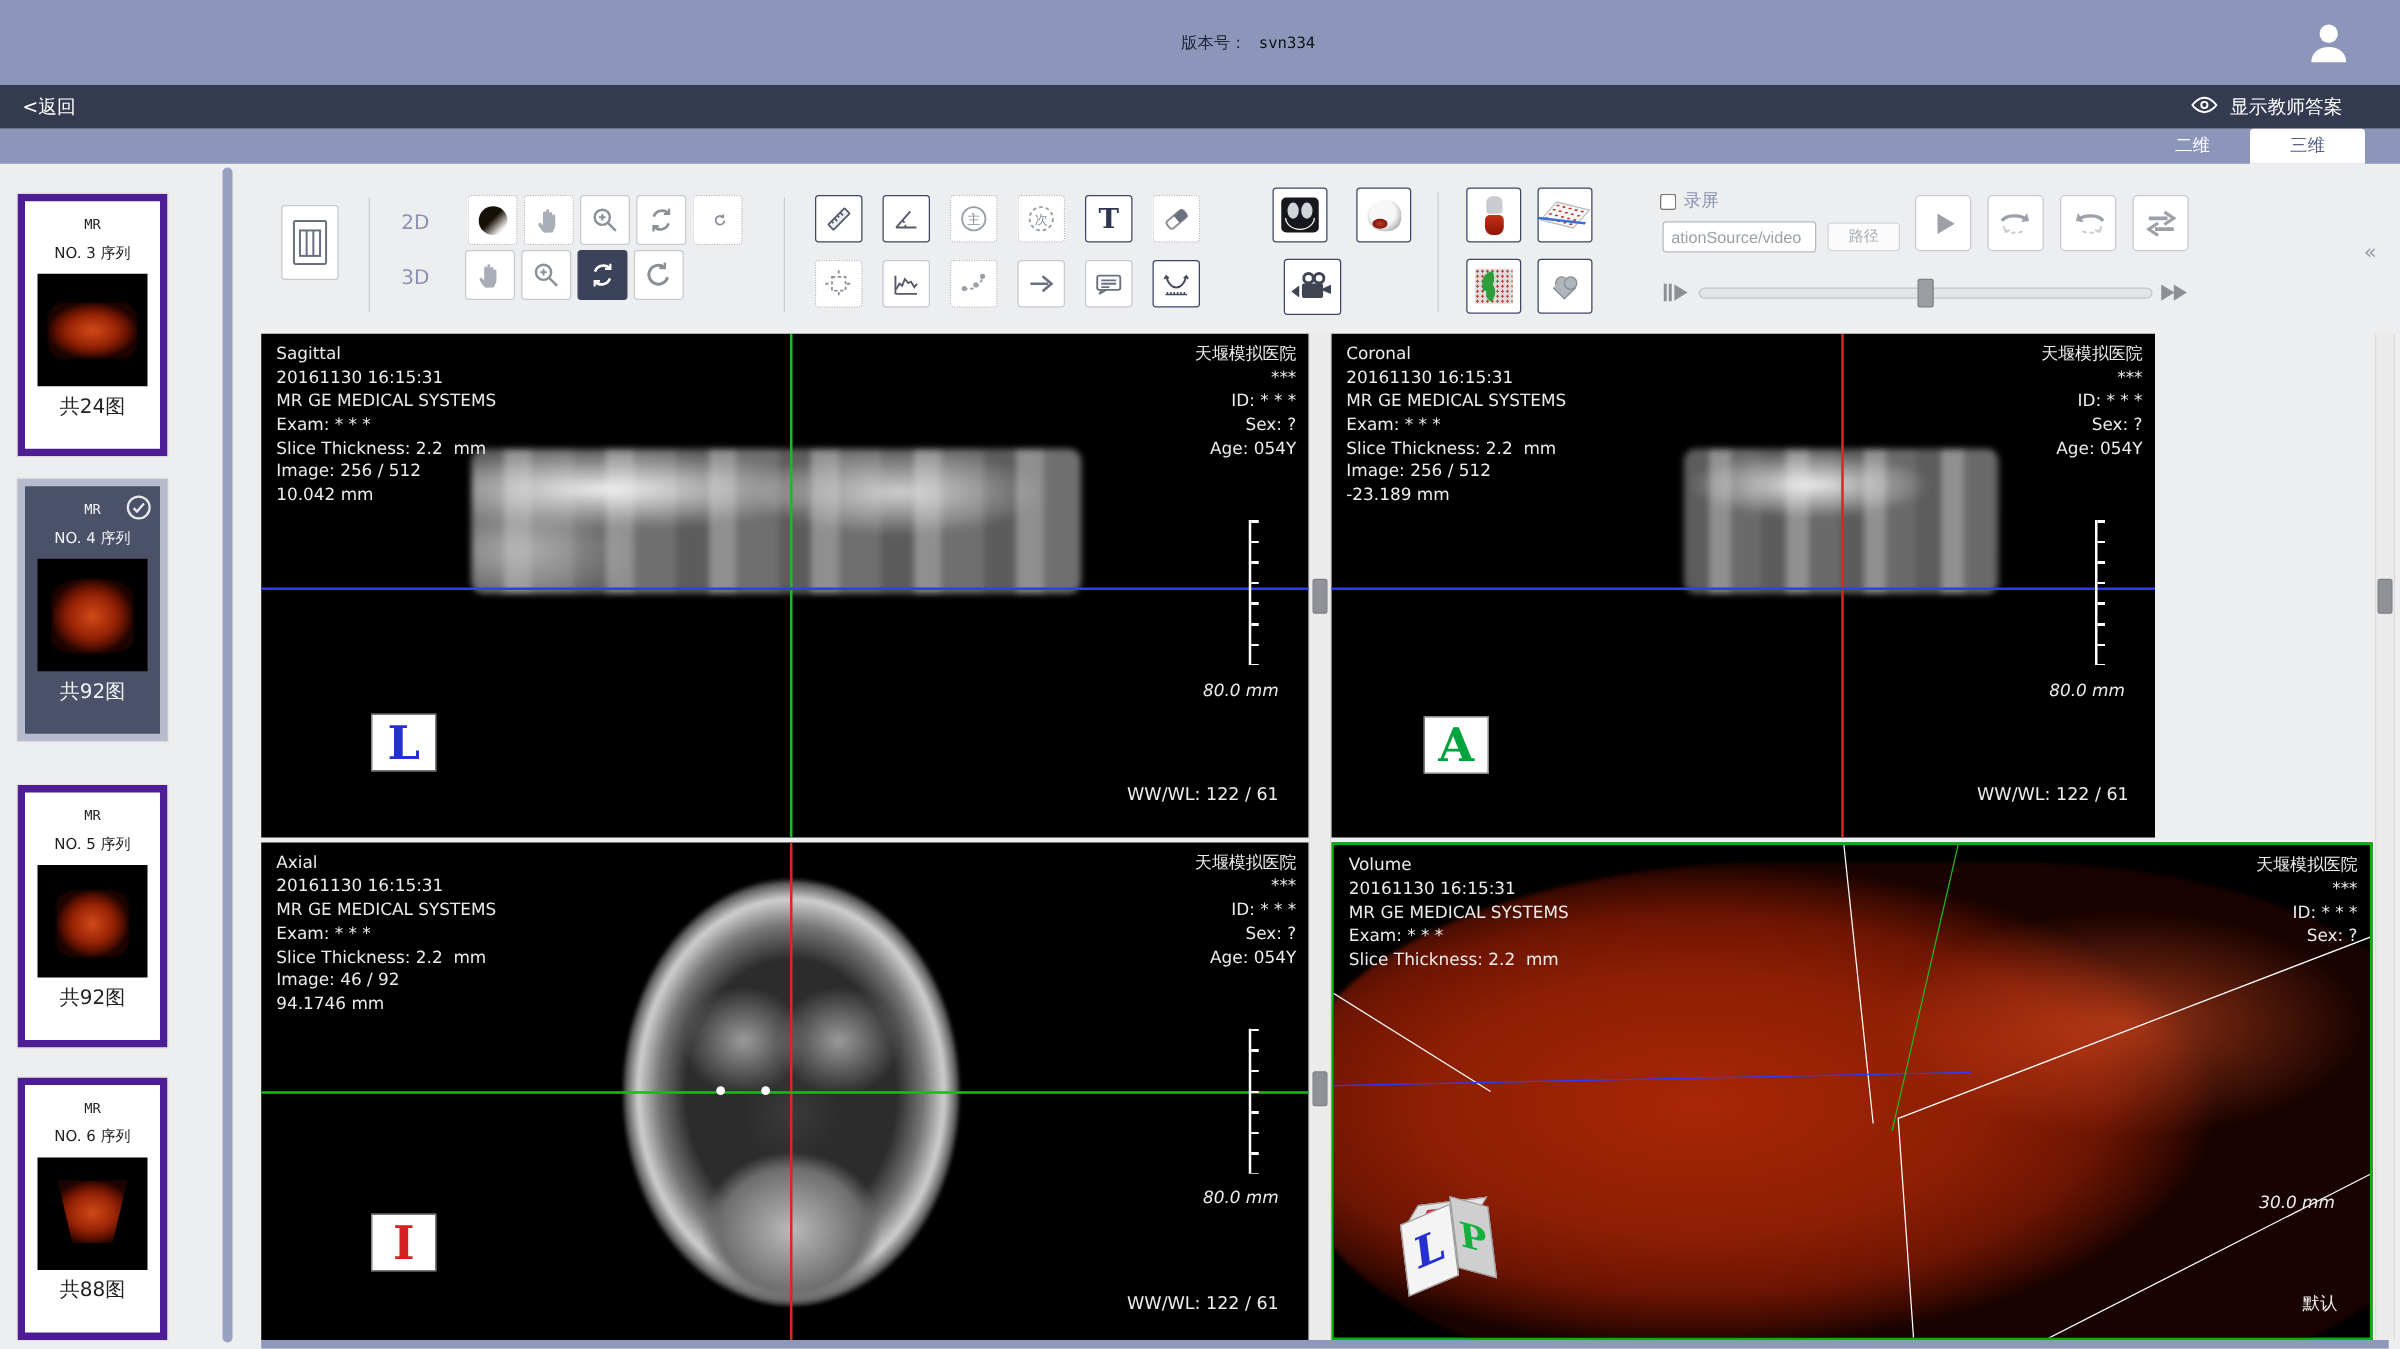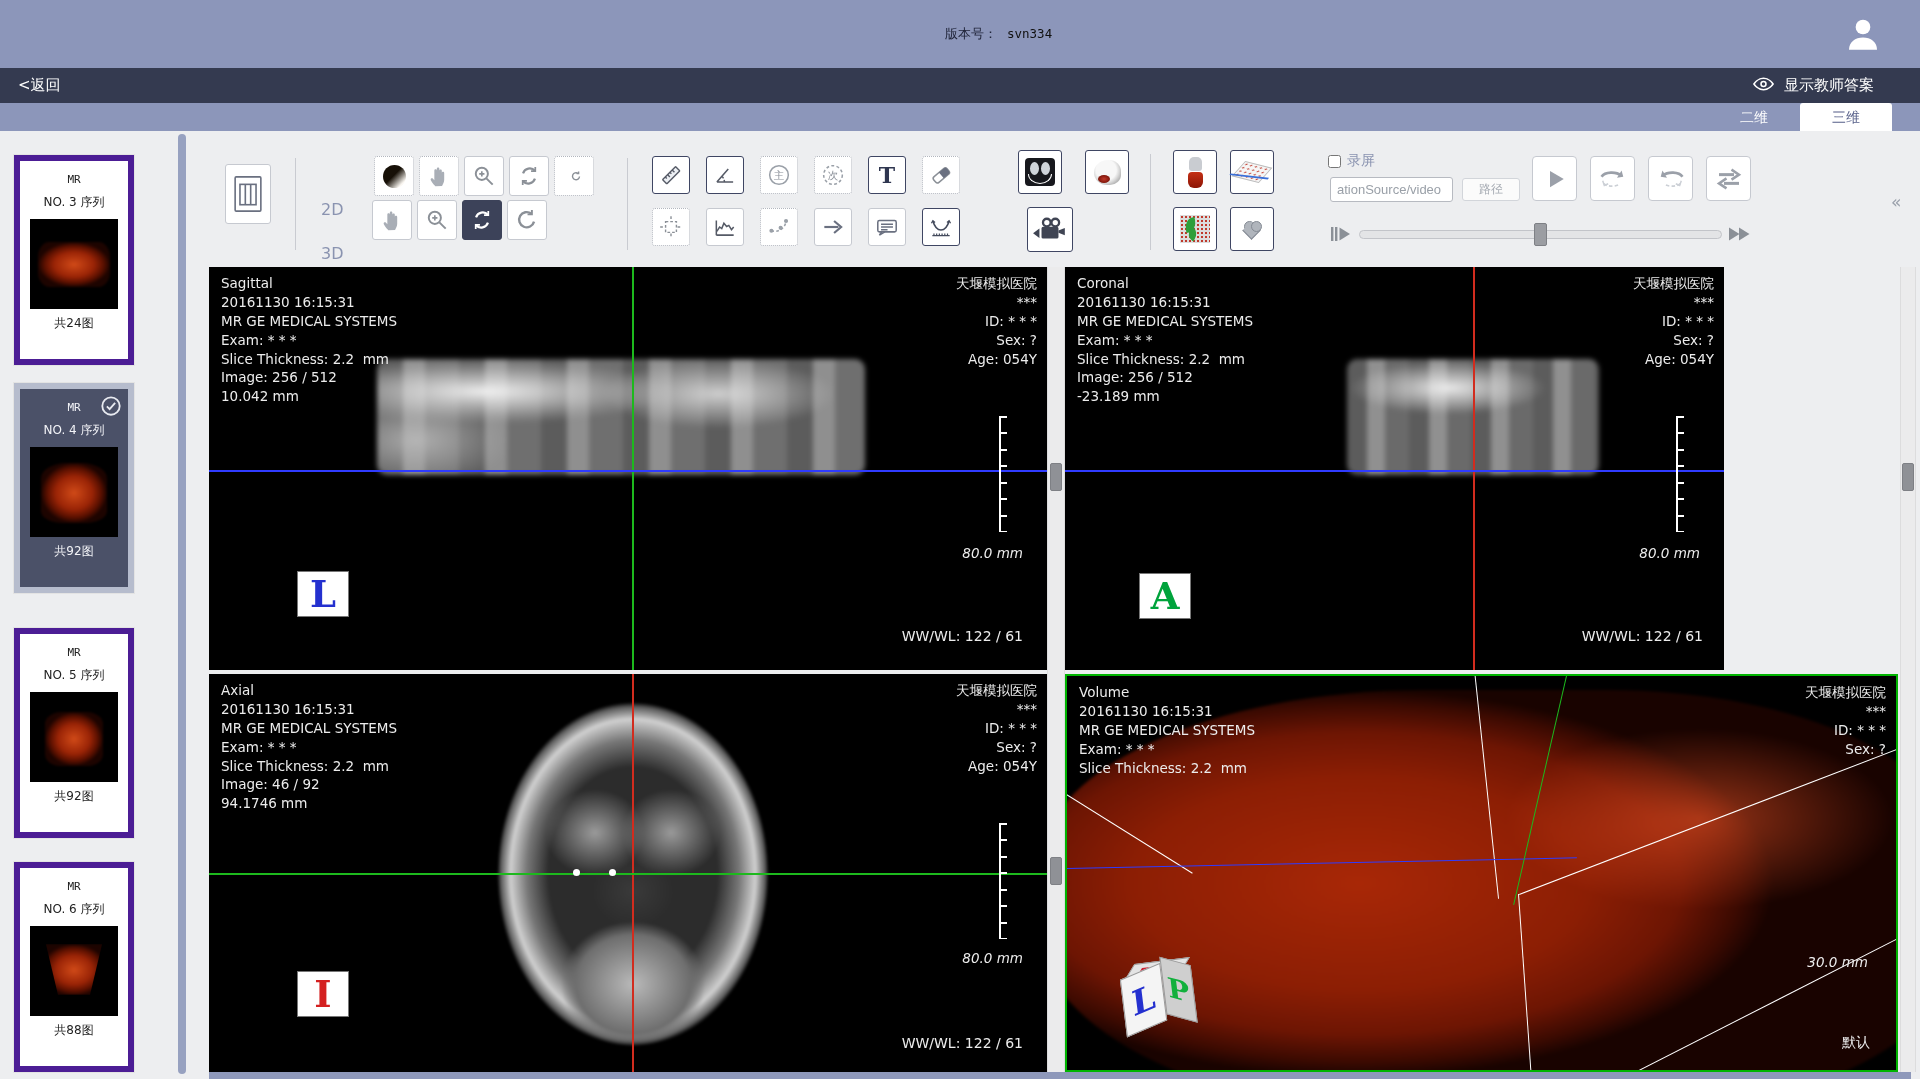--- a/index.html
+++ b/index.html
@@ -20,39 +20,39 @@
   .tabbar { position:absolute; left:0; top:103px; width:1920px; height:28px; background:#8c96ba; }
   .tabs { position:absolute; right:28px; top:0; height:28px; display:flex; }
   .tab { width:92px; height:28px; line-height:28px; text-align:center; font-size:14px; color:#fff; cursor:pointer; }
   .tab.active { background:#fff; color:#58618a; border-radius:3px 3px 0 0; }
 
   
   .side-card { position:absolute; left:14px; width:120px; height:210px; background:#fff; border:6px solid #4c1d95; outline:1px solid #e3e3e3; text-align:center; cursor:pointer; }
   .side-card .mod { font-family:"DejaVu Sans Mono", monospace; font-size:11px; margin-top:12px; color:#222; }
   .side-card .ser { font-size:12px; margin-top:8px; color:#222; }
   .side-card .thumb { width:88px; height:90px; background:#000; margin:8px auto 6px; position:relative; overflow:hidden; }
-  .side-card .cnt { font-size:12px; color:#222; }
+  .side-card .cnt { font-size:16px; color:#222; }
   .side-card.selected { background:#4b5168; border-color:#b6bccd; }
   .side-card.selected .mod, .side-card.selected .ser, .side-card.selected .cnt { color:#f2f3f7; }
   .chk { position:absolute; top:6px; right:6px; }
   .blob { position:absolute; filter:blur(1px); background:radial-gradient(closest-side,#d04a18,#9a2406 55%,#5a1000 82%,#1d0400); }
   .b1 { inset:26% 9% 24% 9%; border-radius:16%/34%; }
   .b2 { inset:18% 13% 16% 13%; border-radius:40% 40% 34% 34%/26% 26% 20% 20%; }
   .b3 { inset:22% 17% 18% 17%; border-radius:30% 30% 26% 26%/22%; }
   .b4 { inset:20% 12% 22% 12%; clip-path:polygon(8% 0,92% 0,74% 97%,26% 97%); }
   .side-scroll { position:absolute; left:178px; top:134px; width:8px; height:940px; background:#97a1c0; border-radius:4px; }
 
   
   .toolbar { position:absolute; left:209px; top:144px; width:1711px; height:123px; }
   .tbtn { position:absolute; width:40px; height:40px; background:#fff; border:1px solid #c6c9d0; border-radius:3px; display:flex; align-items:center; justify-content:center; cursor:pointer; }
   .tbtn.dotted { border-style:dotted; border-color:#b2b6be; }
   .tbtn.framed { border-color:#3f4663; }
   .tbtn.dark { background:#3c4259; border-color:#3c4259; }
   .vdiv { position:absolute; width:1px; background:#c9cbd1; top:14px; height:92px; }
-  .mode-lab { position:absolute; color:#8a93b0; font-size:16px;margin-top:32px; }
+  .mode-lab { position:absolute; color:#8a93b0; font-size:16px; }
   .grad-circle { width:23px; height:23px; border-radius:50%; background:linear-gradient(135deg,#171007 46%,#faf7f2 82%); }
   .ttool { font-family:"DejaVu Serif", serif; font-size:22px; font-weight:bold; color:#2f3650; line-height:1; }
   .mini-icon { position:relative; }
 
   .icon-lung { width:30px; height:28px; background:#17181d; border-radius:4px; position:relative; overflow:hidden; }
   .icon-lung i { position:absolute; top:4px; width:9px; height:13px; background:#cfd4da; border-radius:50%; }
   .icon-lung i.l { left:5px; } .icon-lung i.r { right:5px; }
   .icon-lung u { position:absolute; left:3px; right:3px; bottom:2px; height:10px; border:1.6px solid #fff; border-top:none; border-radius:0 0 50% 50%/0 0 100% 100%; }
   .icon-skull { width:27px; height:25px; background:radial-gradient(circle at 45% 40%,#f7f7f7 0 48%,#d8d8d8 62%,#b9b9b9 74%); border-radius:52% 46% 42% 50%; position:relative; }
   .icon-skull::after { content:""; position:absolute; left:4px; bottom:2px; width:12px; height:8px; background:radial-gradient(closest-side,#c0392b,#7d1408); border-radius:50%; }

